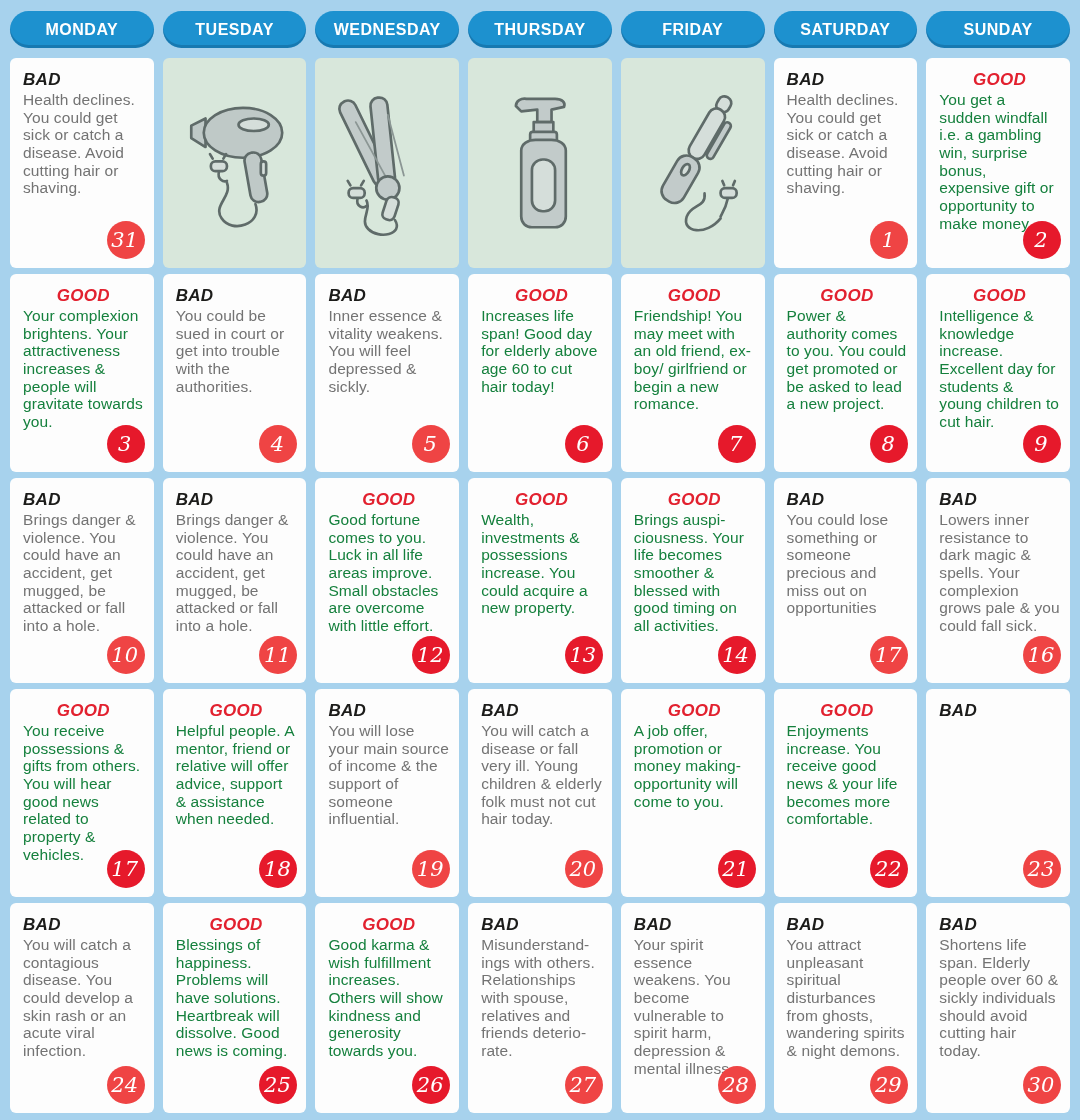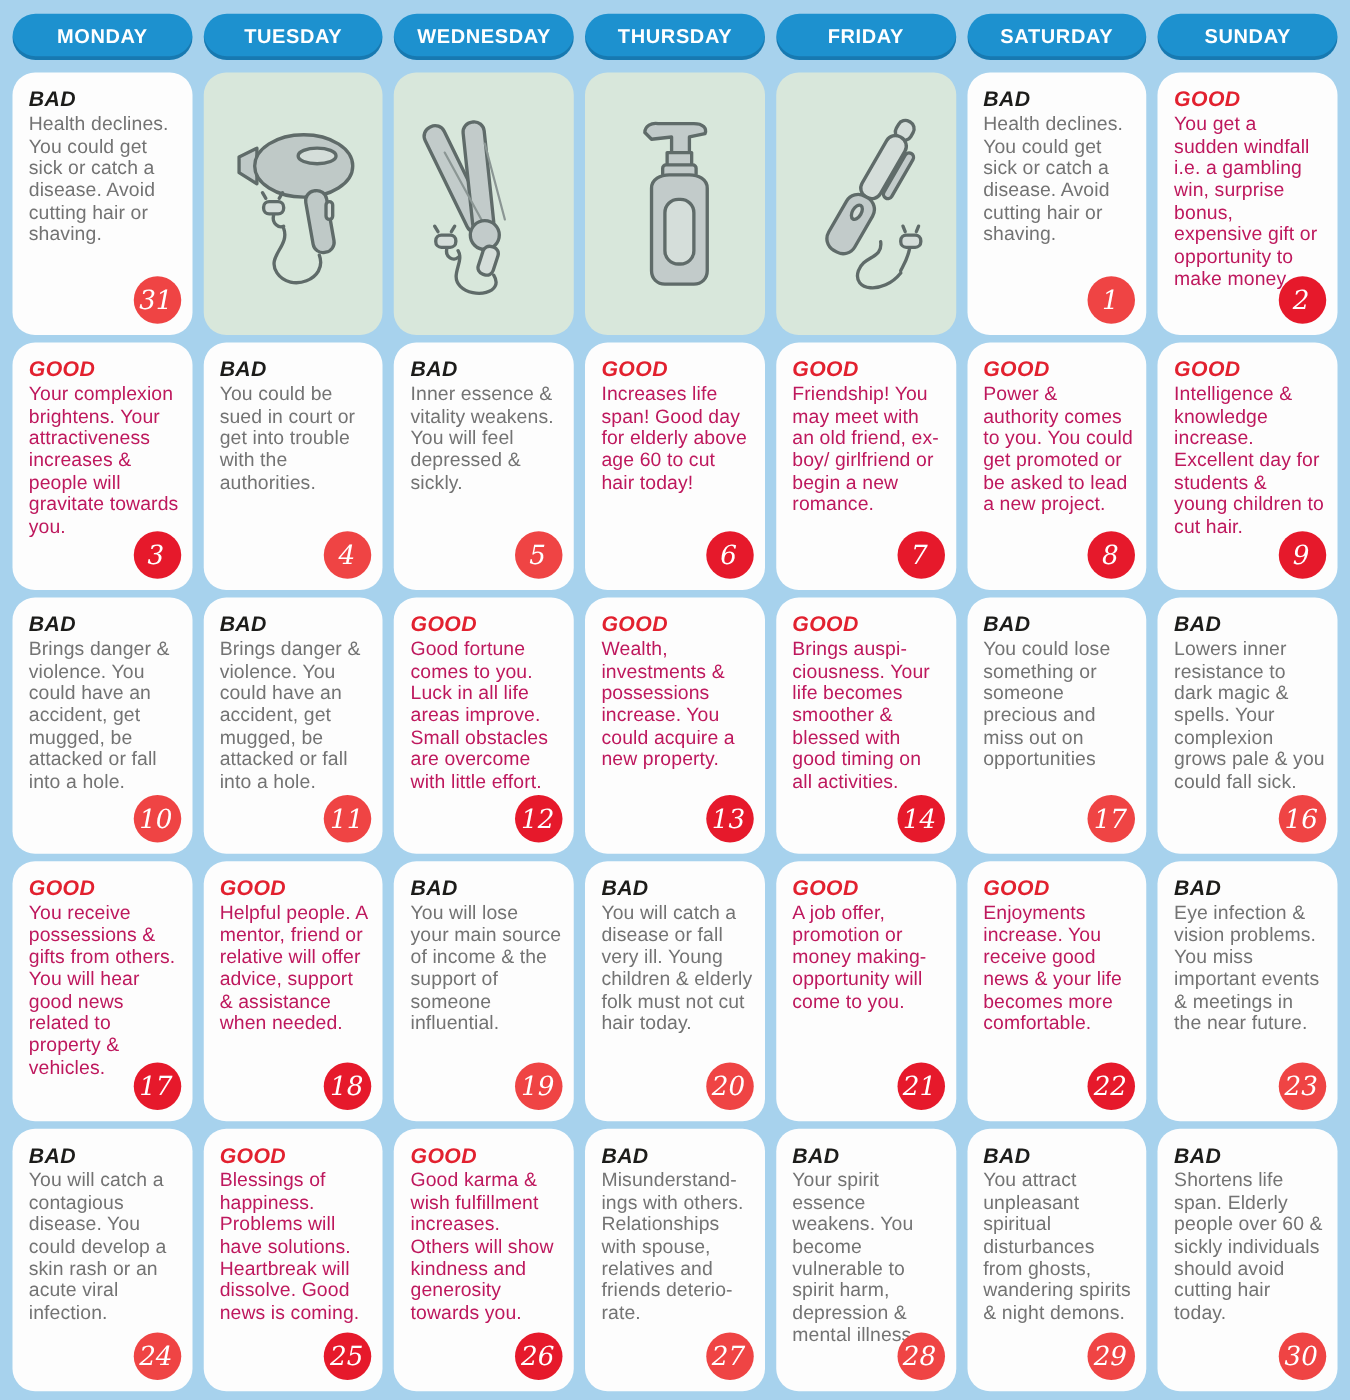--- a/index.html
+++ b/index.html
@@ -23,31 +23,31 @@
   .day-label{
     color:#ffffff;font-weight:bold;font-size:16px;letter-spacing:.5px;
   }
   
   .grid{
     display:grid;grid-template-columns:repeat(7,1fr);
     grid-template-rows:210px 198px 205px 208px 210px;
     gap:6px 9px;
   }
   .card{
-    position:relative;border-radius:18px;background:#fdfdfd;
+    position:relative;border-radius:6px;background:#fdfdfd;
     box-sizing:border-box;padding:12px 10px 12px 13px;overflow:hidden;
   }
   .card.image{background:#d8e7db;display:flex;align-items:center;justify-content:center;padding:6px;}
   .card.image svg{width:88%;height:92%;}
   .verdict{font-weight:bold;font-style:italic;font-size:17px;letter-spacing:.3px;margin-bottom:1px;}
   .verdict.bad{color:#1c1c1a;}
-  .verdict.good{color:#e2212f;}
+  .verdict.good{color:#e2212f;text-align:center;}
   .body-text{font-size:15.5px;line-height:1.14;letter-spacing:.1px;}
   .note.bad .body-text{color:#737373;}
-  .note.good .body-text{color:#be185d;}
+  .note.good .body-text{color:#15803d;}
   .date-badge{
     position:absolute;right:9px;bottom:9px;width:38px;height:38px;border-radius:50%;
     display:flex;align-items:center;justify-content:center;
   }
   .date-badge.bad{background:#ef4444;}
   .date-badge.good{background:#e6192b;}
   .date-number{
     color:#ffffff;font-family:"DejaVu Serif", serif;font-style:italic;
     font-size:21px;line-height:1;padding-right:2px;
   }
@@ -286,21 +286,20 @@
       </div>
       <div class="card note good">
         <div class="verdict good">GOOD</div>
         <div class="body-text">Enjoyments increase. You receive good news &amp; your life becomes more comfortable.</div>
         <div class="date-badge good">
           <span class="date-number">22</span>
         </div>
       </div>
       <div class="card note bad">
         <div class="verdict bad">BAD</div>
-        <div class="body-text">Eye infection &amp; vision problems. You miss important events &amp; meetings in the near future.</div>
         <div class="date-badge bad">
           <span class="date-number">23</span>
         </div>
       </div>
       <div class="card note bad">
         <div class="verdict bad">BAD</div>
         <div class="body-text">You will catch a contagious disease. You could develop a skin rash or an acute viral infection.</div>
         <div class="date-badge bad">
           <span class="date-number">24</span>
         </div>

